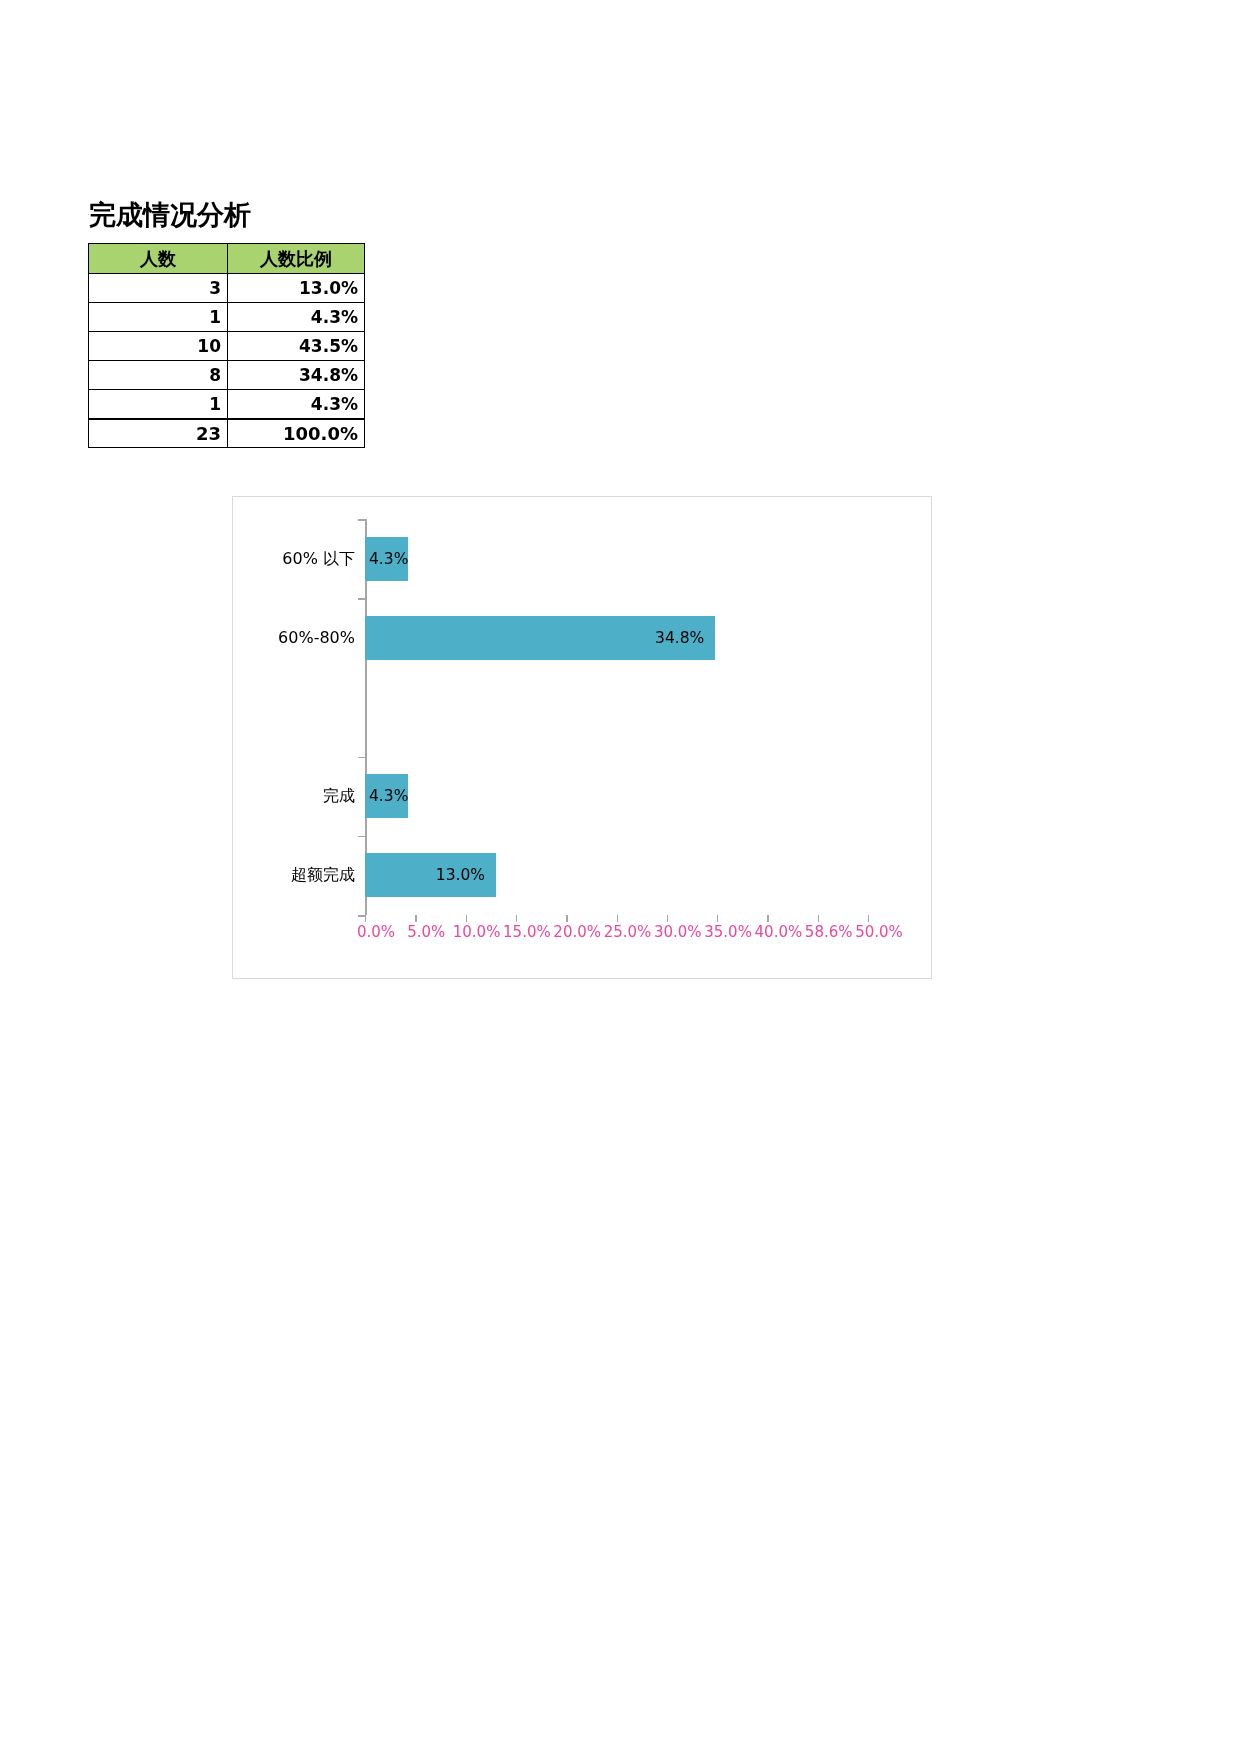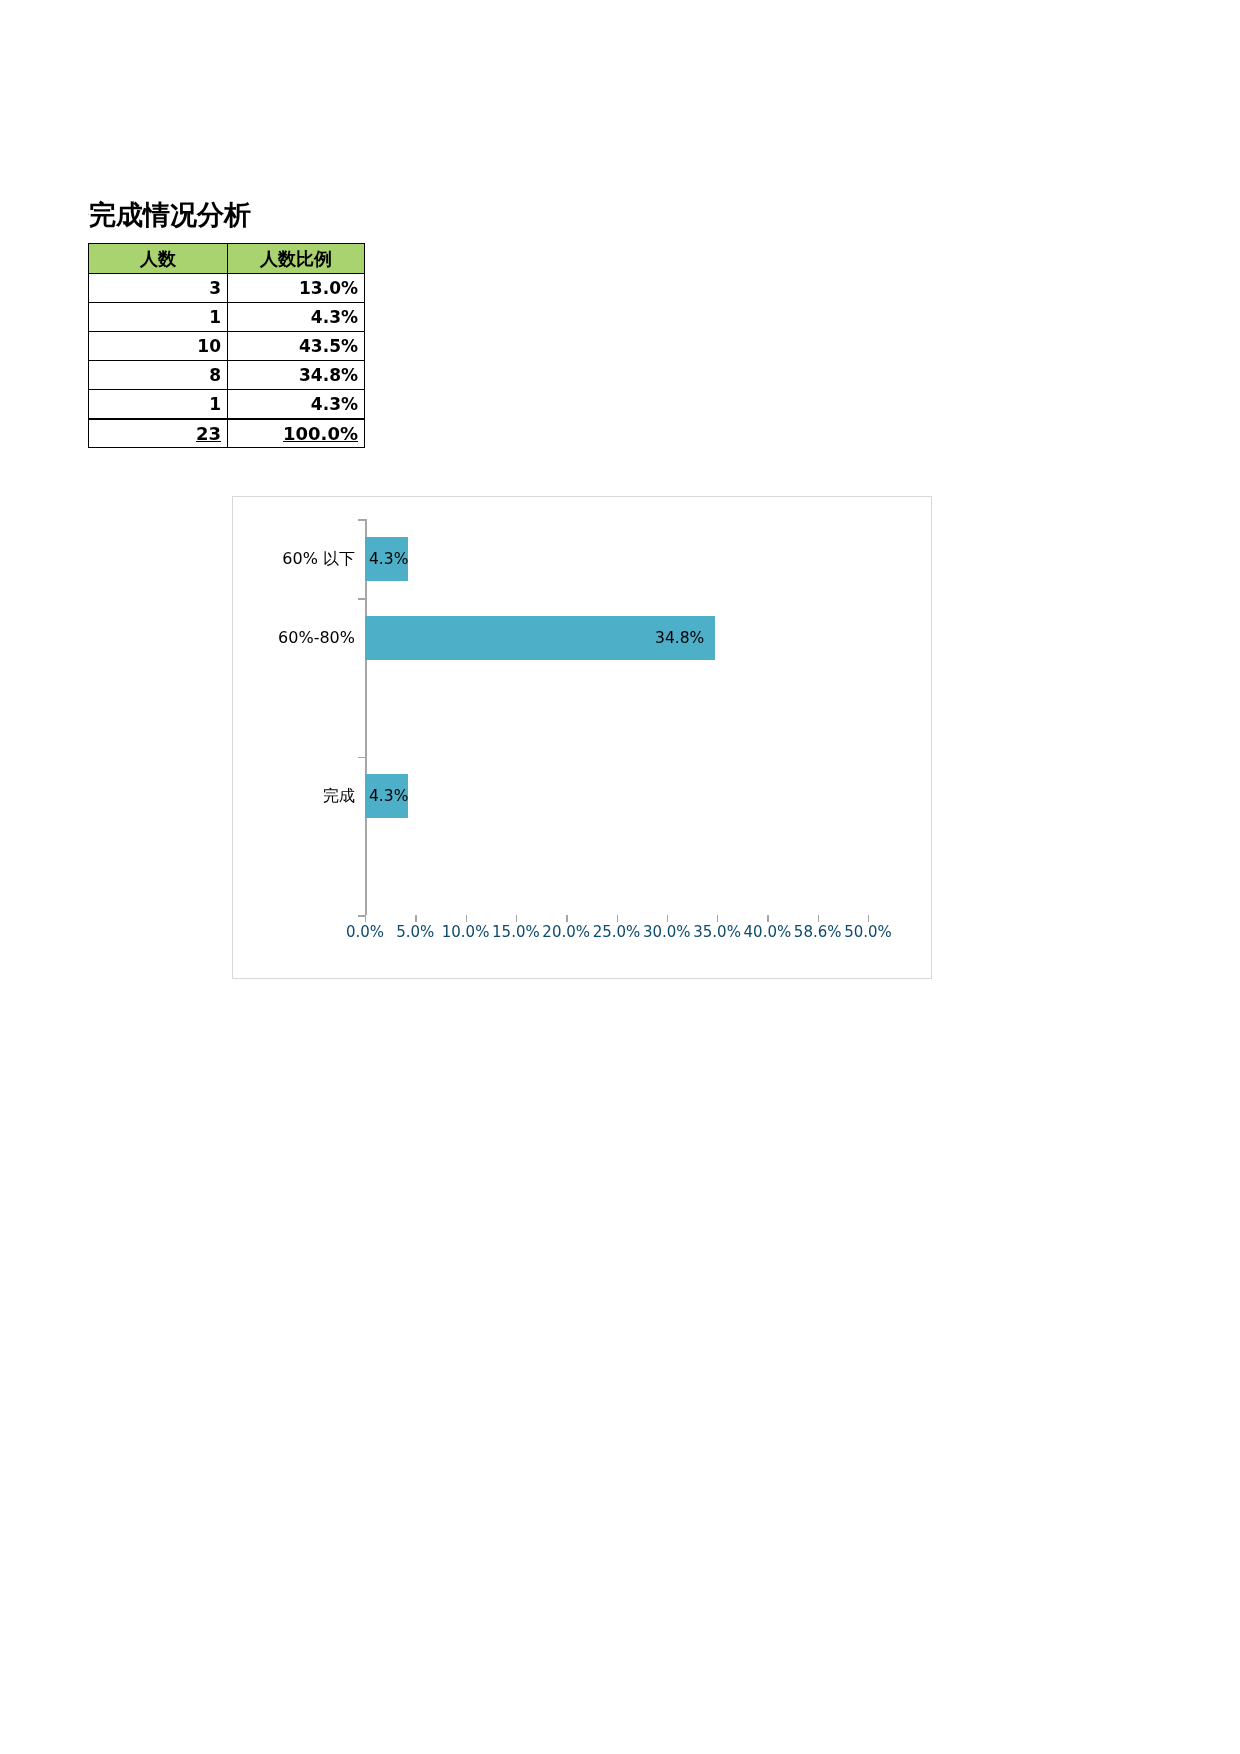--- a/index.html
+++ b/index.html
@@ -71,21 +71,20 @@
   }
   table.xl-table tbody td {
     text-align: right;
     font-weight: bold;
     background: #ffffff;
   }
   table.xl-table tbody tr.total-row td {
     font-weight: bold;
     font-size: 18px;
     border-top: 2.2px solid #000000;
-    text-decoration: underline;
   }
 
   
   #chart-frame {
     position: absolute;
     left: 232px;
     top: 496px;
     width: 700px;
     height: 483px;
     border: 1px solid #d9d9d9;
@@ -162,23 +161,24 @@
     top: 0;
     width: 1.4px;
     height: 7px;
     background: #a6a6a6;
   }
   .x-label {
     position: absolute;
     top: 8px;
     font-family: "DejaVu Sans", sans-serif;
     font-size: 15px;
-    color: #0c4a6e;
+    color: #ec4899;
     white-space: nowrap;
     transform: translateX(-50%);
+    margin-left: 11px;
   }
 </style>
 </head>
 <body>
 
 <div id="sheet-title-wrap">
   <div id="sheet-title">务完成情况分析</div>
 </div>
 
 <div id="data-table-wrap">
@@ -218,20 +218,26 @@
         <td>23</td>
         <td>100.0%</td>
       </tr>
     </tbody>
   </table>
 </div>
 
 <div id="chart-frame">
   <div id="value-axis-line"></div>
   <div id="plot">
+      <div class="cat-band" style="top: 316.8px; height: 79.2px;">
+        <div class="cat-tick" style="top: 0px;"></div>
+        <div class="cat-label" style="top: 17.6px; right: 513px;">超额完成</div>
+        <div class="bar" style="width: 130.78px; height: 44px; top: 17.6px; background: rgb(78, 175, 200);"></div>
+        <div class="bar-label" style="top: 17.6px; left: 70.78px;">13.0%</div>
+      </div>
       <div class="cat-band" style="top: 237.6px; height: 79.2px;">
         <div class="cat-tick" style="top: 0px;"></div>
         <div class="cat-label" style="top: 17.6px; right: 513px;">完成</div>
         <div class="bar" style="width: 43.258px; height: 44px; top: 17.6px; background: rgb(78, 175, 200);"></div>
         <div class="bar-label" style="top: 17.6px; left: 4px;">4.3%</div>
       </div>
       <div class="cat-band" style="top: 79.2px; height: 79.2px;">
         <div class="cat-tick" style="top: 0px;"></div>
         <div class="cat-label" style="top: 17.6px; right: 513px;">60%-80%</div>
         <div class="bar" style="width: 350.088px; height: 44px; top: 17.6px; background: rgb(78, 175, 200);"></div>

